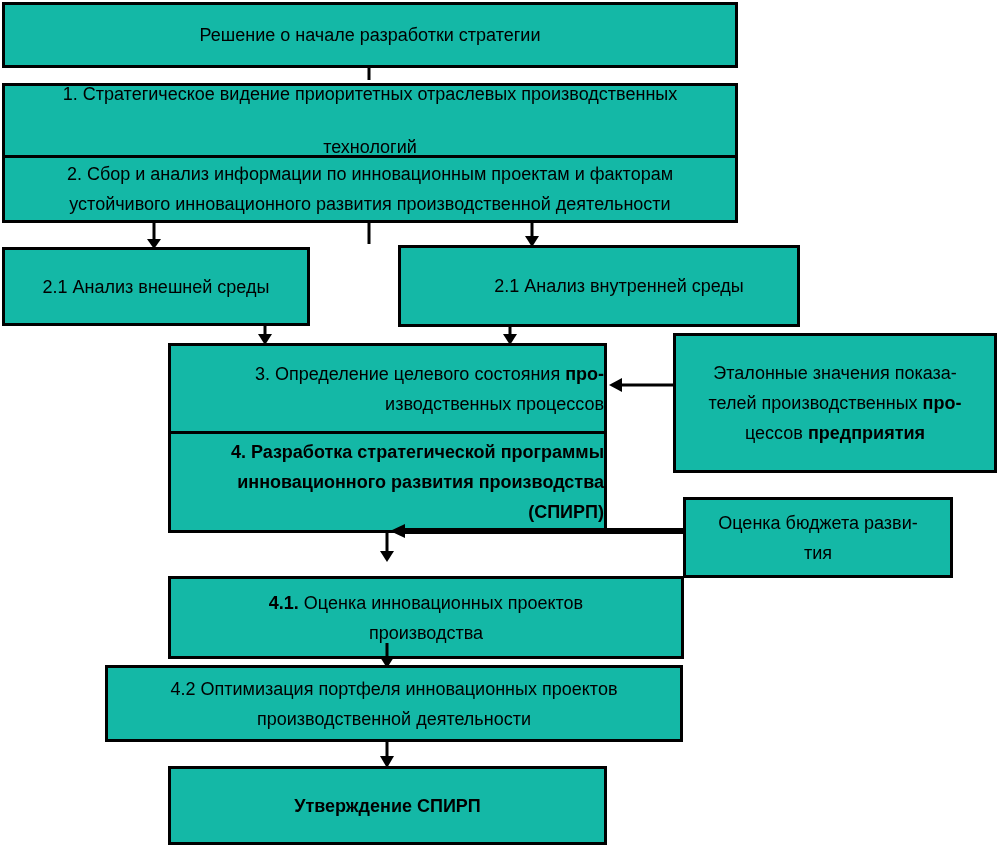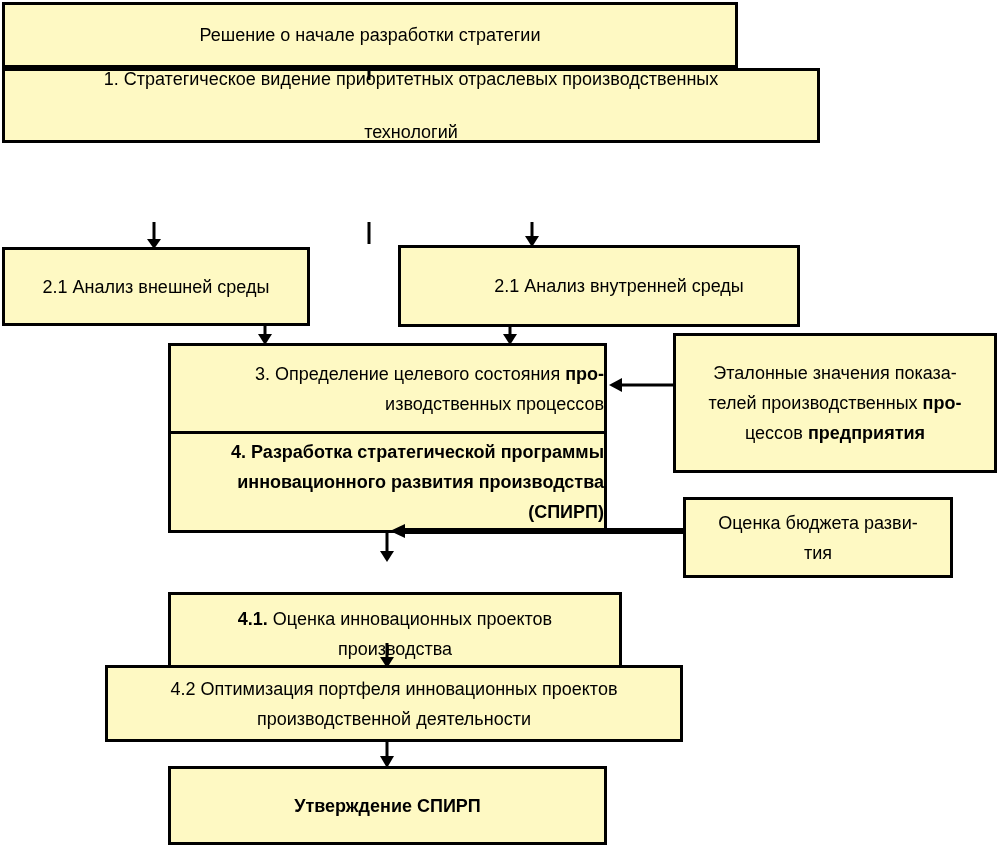--- a/index.html
+++ b/index.html
@@ -8,21 +8,21 @@
     width: 1001px;
     height: 848px;
     background: #ffffff;
     font-family: "Liberation Sans", sans-serif;
     color: #000000;
   }
   .box {
     position: absolute;
     box-sizing: border-box;
     border: 3px solid #000000;
-    background: #fef9c3;
+    background: #14b8a6;
     display: flex;
     flex-direction: column;
     align-items: center;
     justify-content: center;
     text-align: center;
     font-size: 18px;
     line-height: 30px;
   }
   .box .ln { white-space: nowrap; }
   .bold { font-weight: bold; }
@@ -49,25 +49,29 @@
 </style>
 </head>
 <body>
 
 <div class="canvas">
 
   <div class="box" style="left:2px; top:2px; width:736px; height:66px;">
     <div class="ln">Решение о начале разработки стратегии</div>
   </div>
 
-  <div class="box" style="left:2px; top:68px; width:818px; height:75px;gap:23px;">
+  <div class="box" style="left:2px; top:83px; width:736px; height:75px;gap:23px;">
     <div class="ln">1. Стратегическое видение приоритетных отраслевых производственных</div>
     <div class="ln">технологий</div>
   </div>
 
+  <div class="box" style="left:2px; top:155px; width:736px; height:68px;">
+    <div class="ln">2. Сбор и анализ информации по инновационным проектам и факторам</div>
+    <div class="ln">устойчивого инновационного развития производственной деятельности</div>
+  </div>
 
   <div class="box" style="left:2px; top:247px; width:308px; height:79px;">
     <div class="ln">2.1 Анализ внешней среды</div>
   </div>
 
   <div class="box" style="left:398px; top:245px; width:402px; height:82px;padding-left:40px;">
     <div class="ln">2.1 Анализ внутренней среды</div>
   </div>
 
   <div class="box combo" style="left:168px; top:343px; width:439px; height:190px;">
@@ -86,21 +90,21 @@
     <div class="ln">Эталонные значения показа-</div>
     <div class="ln"><span>телей производственных </span><span class="bseg">про-</span></div>
     <div class="ln"><span>цессов </span><span class="bseg">предприятия</span></div>
   </div>
 
   <div class="box" style="left:683px; top:497px; width:270px; height:81px;">
     <div class="ln">Оценка бюджета разви-</div>
     <div class="ln">тия</div>
   </div>
 
-  <div class="box" style="left:168px; top:592px; width:454px; height:83px;">
+  <div class="box" style="left:168px; top:576px; width:516px; height:83px;">
     <div class="ln"><span class="bseg">4.1.</span><span> Оценка инновационных проектов</span></div>
     <div class="ln">производства</div>
   </div>
 
   <div class="box" style="left:105px; top:665px; width:578px; height:77px;">
     <div class="ln">4.2 Оптимизация портфеля инновационных проектов</div>
     <div class="ln">производственной деятельности</div>
   </div>
 
   <div class="box bold" style="left:168px; top:766px; width:439px; height:79px;">

